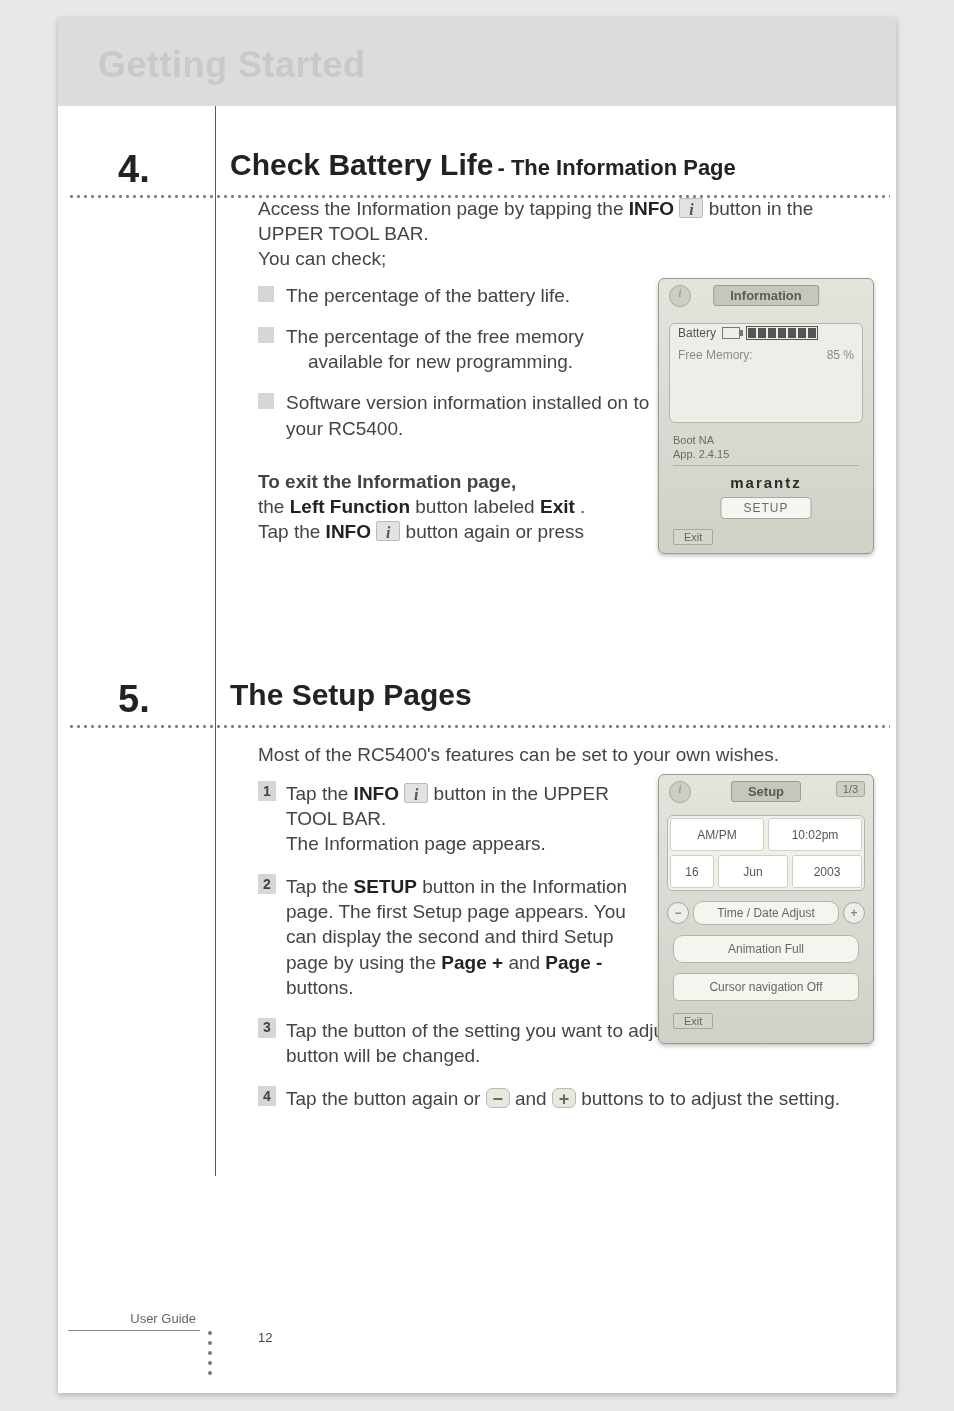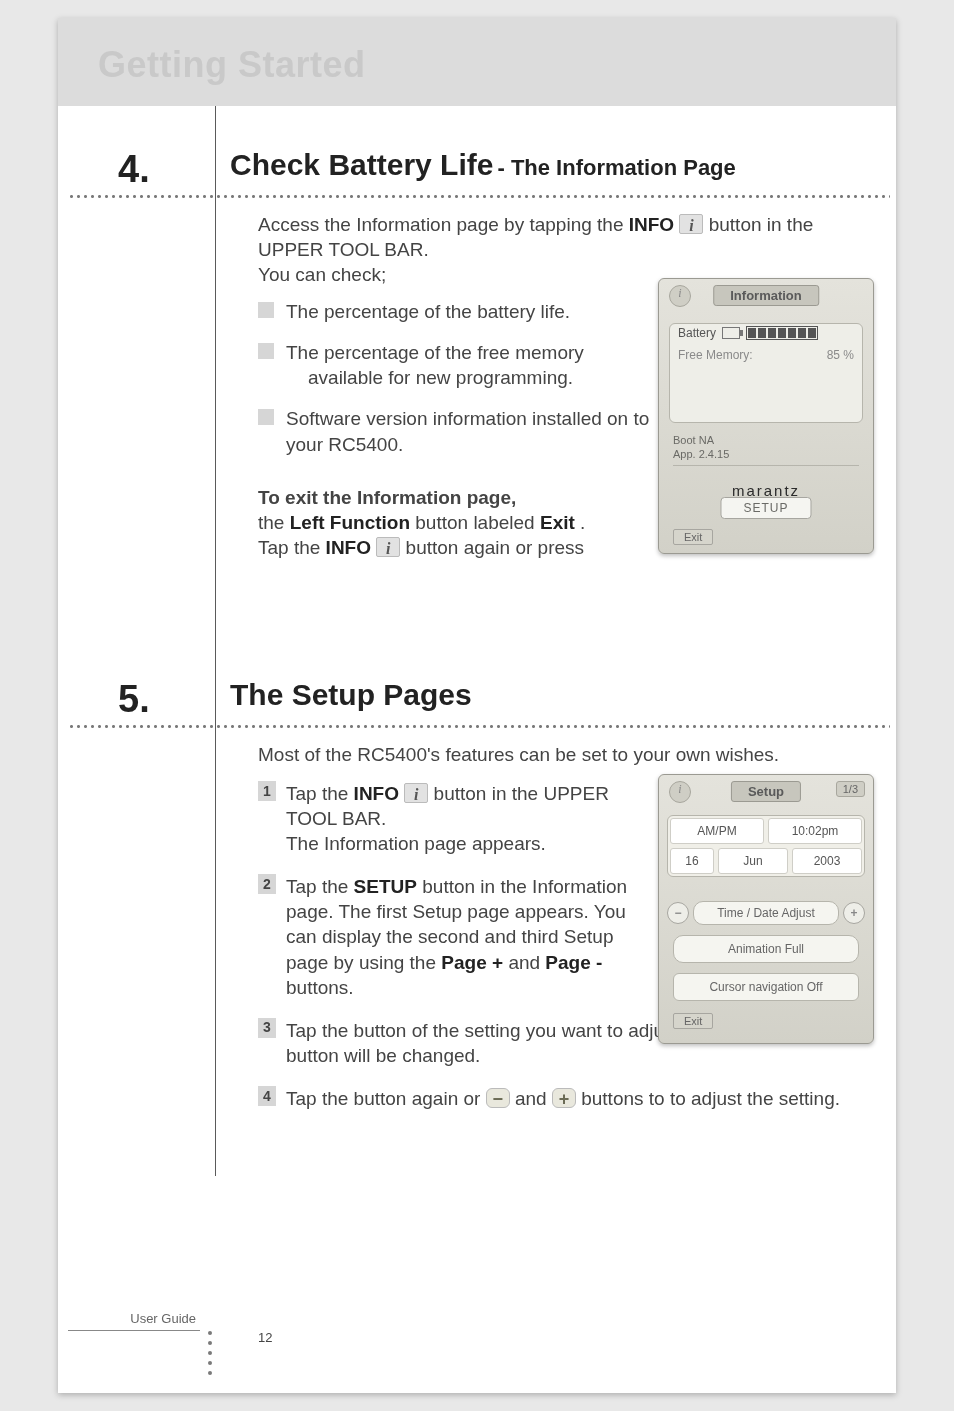--- a/index.html
+++ b/index.html
@@ -73,21 +73,21 @@
     top: 46px;
     height: 5px;
     background-image: radial-gradient(circle, #7a7a7a 1.3px, transparent 1.6px);
     background-size: 7px 5px;
     background-repeat: repeat-x;
   }
 
   .body4 {
     position: absolute;
     left: 200px;
-    top: 64px;
+    top: 48px;
     width: 610px;
     font-size: 19px;
     line-height: 1.32;
     color: #444;
   }
 
   .para { margin-bottom: 10px; }
 
   .inline-icon {
     display: inline-block;
@@ -171,21 +171,21 @@
     position:absolute;left:10px;right:10px;top:44px;height:100px;
     background:#eeeee8;border:1px solid #b6b5ac;border-radius:6px;padding:2px 8px;
   }
   .bat-row{display:flex;align-items:center;gap:6px;margin-bottom:8px;}
   .bat-icon{width:18px;height:12px;border:1.5px solid #777;position:relative;}
   .bat-icon::after{content:"";position:absolute;right:-4px;top:2px;width:3px;height:6px;background:#777;}
   .bat-bars{width:72px;height:14px;border:1.5px solid #555;display:flex;gap:2px;padding:1px;}
   .bat-bars span{flex:1;background:#555;}
   .mem-row{display:flex;justify-content:space-between;font-size:12px;color:#8a8a8a;}
   .ver-block{position:absolute;left:14px;top:154px;font-size:11px;color:#6a6a66;line-height:1.3;}
-  .brand{position:absolute;left:14px;right:14px;top:186px;text-align:center;font-weight:400;letter-spacing:2px;color:#2b2b2b;font-size:15px;border-top:1px solid #b6b5ac;padding-top:16px;}
+  .brand{position:absolute;left:14px;right:14px;top:186px;text-align:center;font-weight:700;letter-spacing:2px;color:#2b2b2b;font-size:15px;border-top:1px solid #b6b5ac;padding-top:8px;}
   .setup-btn{position:absolute;left:50%;top:218px;transform:translateX(-50%);background:#f5f5f1;border:1px solid #a7a6a0;border-radius:4px;padding:3px 22px;font-size:12px;color:#6a6a66;letter-spacing:1px;}
   .exit-tab{position:absolute;left:14px;top:250px;background:#d6d5cc;border:1px solid #a7a6a0;border-radius:2px;padding:1px 10px;font-size:11px;color:#666;}
 
   
   .sec5 {
     position: absolute;
     left: 0; top: 660px;
     width: 100%;
   }
   .body5 {
@@ -213,21 +213,21 @@
     width:216px;height:270px;
     background: linear-gradient(#e4e3dc,#d2d1c8);
     border: 1px solid #9b9a92;border-radius:6px;
     box-shadow:0 2px 4px rgba(0,0,0,.25);
     font-size:12px;color:#555;
   }
   .setup-shot .page-ind{
     position:absolute;top:6px;right:8px;background:#cfcec5;border:1px solid #a8a79e;border-radius:3px;padding:1px 6px;font-size:11px;color:#666;
   }
   .time-panel{
-    position:absolute;left:8px;right:8px;top:40px;height:62px;
+    position:absolute;left:8px;right:8px;top:40px;height:76px;
     background:#f0efe8;border:1px solid #b6b5ac;border-radius:6px;display:flex;flex-direction:column;
   }
   .time-row{display:flex;height:38px;}
   .time-cell{flex:1;border:1px solid #cfcec7;margin:2px;border-radius:3px;display:flex;align-items:center;justify-content:center;background:#fff;}
   .time-cell.small{flex:0 0 44px;}
   .tda-row{position:absolute;left:8px;right:8px;top:126px;display:flex;align-items:center;gap:4px;}
   .tda-btn{flex:1;background:#f5f5f0;border:1px solid #b6b5ac;border-radius:10px;text-align:center;padding:4px 0;font-size:12px;color:#666;}
   .round{width:22px;height:22px;border-radius:11px;background:#eeeee8;border:1px solid #a7a6a0;display:flex;align-items:center;justify-content:center;font-weight:700;color:#888;}
   .anim{position:absolute;left:14px;right:14px;top:160px;background:#f5f5f0;border:1px solid #b6b5ac;border-radius:10px;text-align:center;padding:6px 0;font-size:12px;color:#666;}
   .cursor{position:absolute;left:14px;right:14px;top:198px;background:#f5f5f0;border:1px solid #b6b5ac;border-radius:6px;text-align:center;padding:6px 0;font-size:12px;color:#666;}

